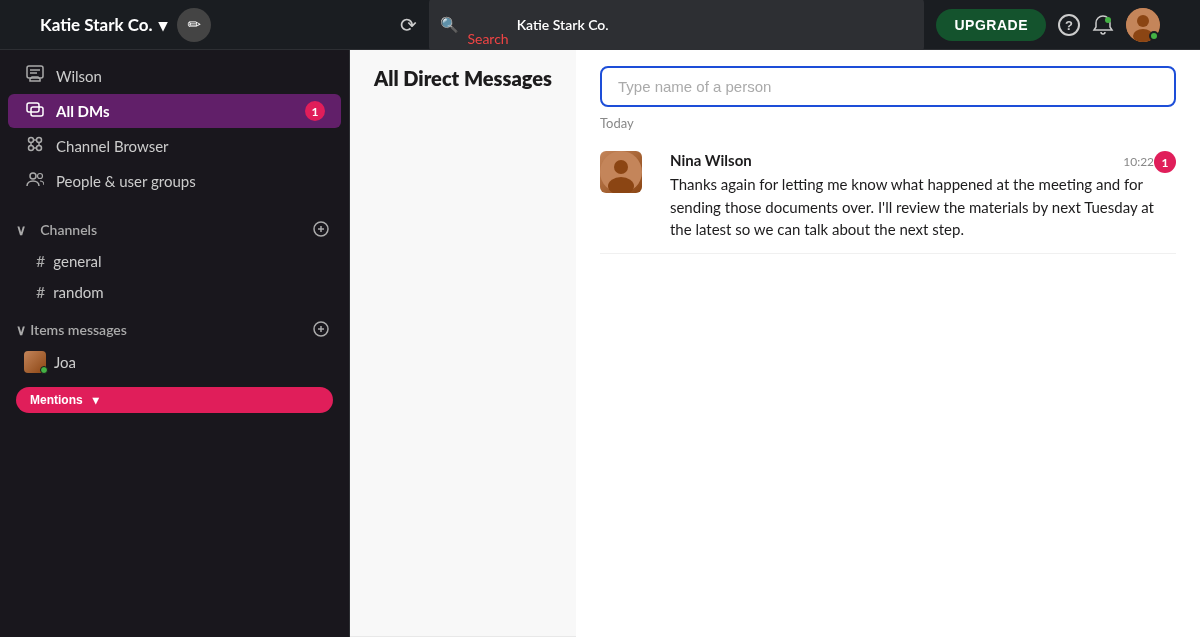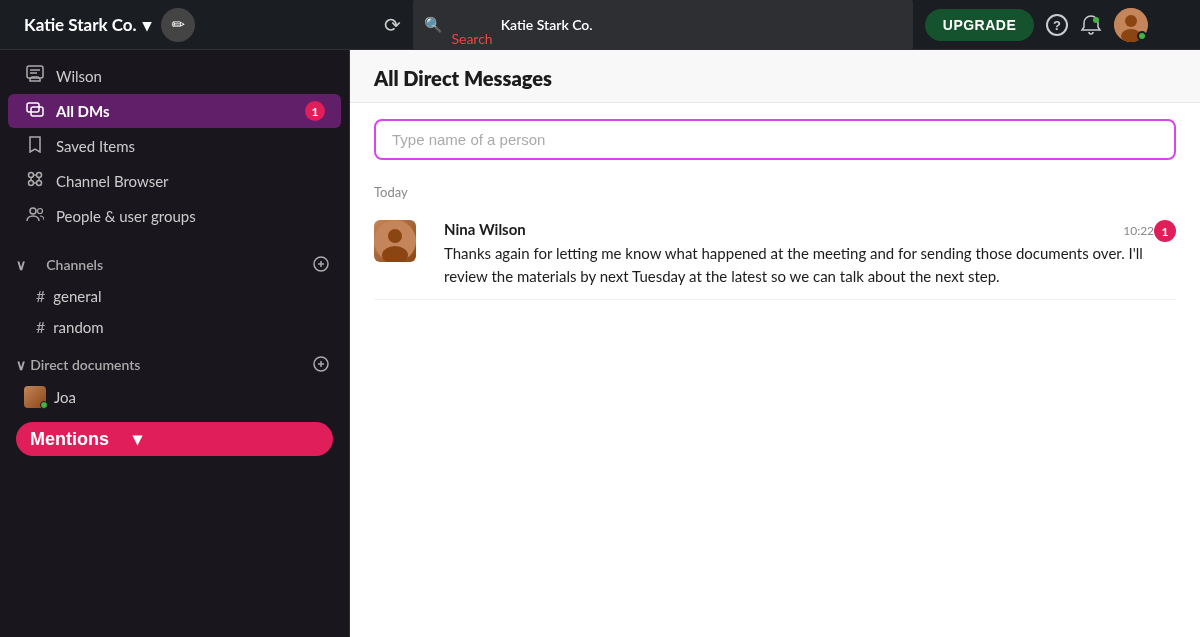--- a/index.html
+++ b/index.html
@@ -1,21 +1,21 @@
 <!DOCTYPE html>
 <html><head>
   <meta charset="utf-8">
   <style>
     * { box-sizing: border-box; margin: 0; padding: 0; }
     body { font-family: 'Slack-Lato', 'Lato', sans-serif; display: flex; flex-direction: column; height: 637px; width: 1200px; overflow: hidden; background: #1a1d21; }
 
     
     .top-header {
       display: flex; align-items: center; height: 50px;
-      background: #1a1d21; padding: 0 12px; gap: 10px;
+      background: #1a1d21; padding: 0 28px; gap: 10px;
       border-bottom: 1px solid #2d2f33;
     }
     .top-header-left {
       width: 350px; display: flex; align-items: center; gap: 10px;
       padding: 0 12px;
     }
     .workspace-name {
       color: #fff; font-size: 17px; font-weight: 700; display: flex; align-items: center; gap: 6px; cursor: pointer;
     }
     .edit-btn {
@@ -106,36 +106,36 @@
       width: 22px; height: 22px; border-radius: 4px; background: linear-gradient(135deg, #c4855a, #8b4513);
     }
     .dm-status {
       width: 8px; height: 8px; border-radius: 50%; background: #44b244;
       position: absolute; bottom: -1px; right: -2px; border: 1.5px solid #19171d;
     }
 
     
     .mentions-btn {
       background: #e01e5a; color: #fff; border: none; border-radius: 20px;
-      padding: 6px 14px; font-size: 18px; font-weight: 700; cursor: pointer;
-      display: flex; align-items: center; gap: 24px; margin: 8px 16px;
-    }
-
-    
-    .main-content { flex: 1; background: #fff; display: flex; flex-direction: column; }
+      padding: 6px 14px; font-size: 12px; font-weight: 700; cursor: pointer;
+      display: flex; align-items: center; gap: 10px; margin: 8px 16px;
+    }
+
+    
+    .main-content { flex: 1; background: #fff; display: flex; }
     .page-header {
       padding: 16px 24px 12px; border-bottom: 1px solid #e8e8e8; background: #f8f8f8;
     }
     .page-title { font-size: 20px; font-weight: 800; color: #1d1c1d; }
 
     .content-area { flex: 1; padding: 16px 24px; overflow-y: auto; background: #fff; }
     .search-input-box {
-      width: 100%; border: 2px solid #d946ef; border-radius: 8px;
+      width: 100%; border: 2px solid #1d4ed8; border-radius: 8px;
       padding: 10px 16px; font-size: 15px; color: #666; outline: none;
-      margin-bottom: 16px; background: #fff;
+      background: #fff;
     }
     .search-input-box::placeholder { color: #aaa; }
     .date-divider { color: #888; font-size: 13px; margin: 8px 0; }
     .message-row {
       display: flex; gap: 28px; padding: 12px 0; border-bottom: 1px solid #f0f0f0;
       position: relative;
     }
     .msg-avatar {
       width: 42px; height: 42px; border-radius: 6px; flex-shrink: 0;
       background: linear-gradient(135deg, #c4855a, #8b4513);
@@ -226,28 +226,20 @@
         <span class="item-icon">
           <svg width="18" height="18" viewBox="0 0 18 18" fill="none">
             <rect x="1" y="3" width="12" height="9" rx="2" stroke="white" stroke-width="1.5"></rect>
             <rect x="5" y="7" width="12" height="9" rx="2" stroke="white" stroke-width="1.5"></rect>
           </svg>
         </span>
         <span class="item-label">All DMs</span>
         <div class="badge">1</div>
       </div>
 
-      <div class="sidebar-item">
-        <span class="item-icon">
-          <svg width="18" height="18" viewBox="0 0 18 18" fill="none">
-            <path d="M4 2h10v15l-5-3-5 3V2z" stroke="#aaa" stroke-width="1.5"></path>
-          </svg>
-        </span>
-        <span class="item-label">Saved Items</span>
-      </div>
 
       <div class="sidebar-item">
         <span class="item-icon">
           <svg width="18" height="18" viewBox="0 0 18 18" fill="none">
             <circle cx="5" cy="5" r="2.5" stroke="#aaa" stroke-width="1.5"></circle>
             <circle cx="13" cy="5" r="2.5" stroke="#aaa" stroke-width="1.5"></circle>
             <circle cx="5" cy="13" r="2.5" stroke="#aaa" stroke-width="1.5"></circle>
             <circle cx="13" cy="13" r="2.5" stroke="#aaa" stroke-width="1.5"></circle>
             <line x1="7.5" y1="5" x2="10.5" y2="5" stroke="#aaa" stroke-width="1.5"></line>
             <line x1="5" y1="7.5" x2="5" y2="10.5" stroke="#aaa" stroke-width="1.5"></line>
@@ -268,42 +260,42 @@
             <path d="M14 11c2 0 4 1.5 4 4" stroke="#aaa" stroke-width="1.2"></path>
           </svg>
         </span>
         <span class="item-label">People &amp; user groups</span>
       </div>
 
     </div>
 
     <div class="sidebar-section-header">
       <span>∨</span>
-      <span style="flex:1; margin-left:20px;">Channels</span>
+      <span style="flex:1; margin-left:14px;">Channels</span>
       <button class="add-btn">
         <svg width="16" height="16" viewBox="0 0 16 16" fill="none">
           <circle cx="8" cy="8" r="7" stroke="#aaa" stroke-width="1.5"></circle>
           <line x1="8" y1="5" x2="8" y2="11" stroke="#aaa" stroke-width="1.5"></line>
           <line x1="5" y1="8" x2="11" y2="8" stroke="#aaa" stroke-width="1.5"></line>
         </svg>
       </button>
     </div>
 
     <div class="channel-item">
       <span class="channel-icon">#</span>
       <span>general</span>
     </div>
     <div class="channel-item">
       <span class="channel-icon">#</span>
       <span>random</span>
     </div>
 
     <div class="sidebar-section-header">
       <span>∨</span>
-      <span style="flex:1; margin-left:4px;">Direct documents</span>
+      <span style="flex:1; margin-left:4px;">Items messages</span>
       <button class="add-btn">
         <svg width="16" height="16" viewBox="0 0 16 16" fill="none">
           <circle cx="8" cy="8" r="7" stroke="#aaa" stroke-width="1.5"></circle>
           <line x1="8" y1="5" x2="8" y2="11" stroke="#aaa" stroke-width="1.5"></line>
           <line x1="5" y1="8" x2="11" y2="8" stroke="#aaa" stroke-width="1.5"></line>
         </svg>
       </button>
     </div>
 
     <div class="dm-item">

